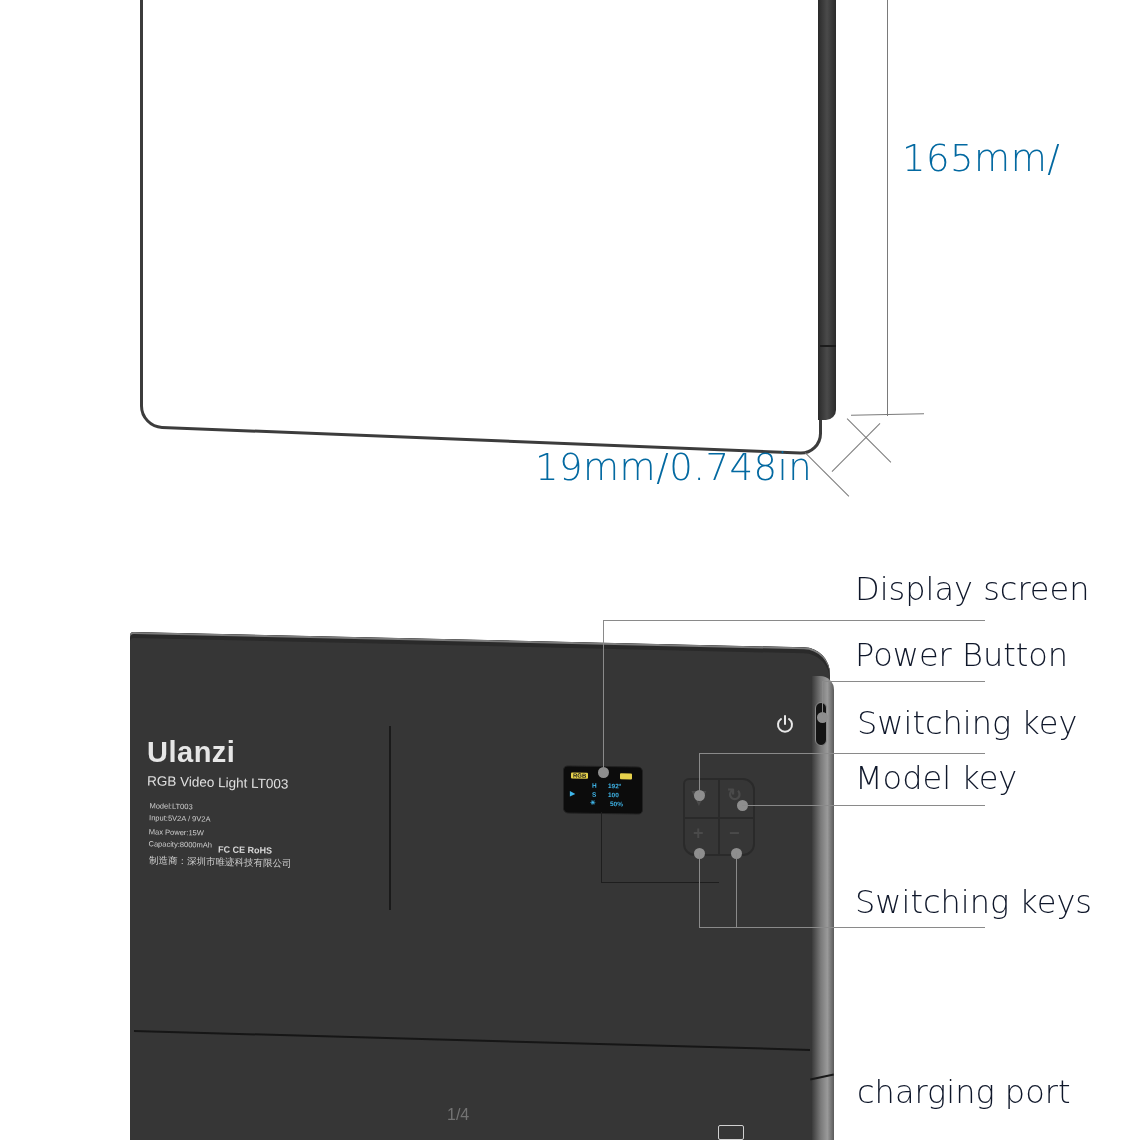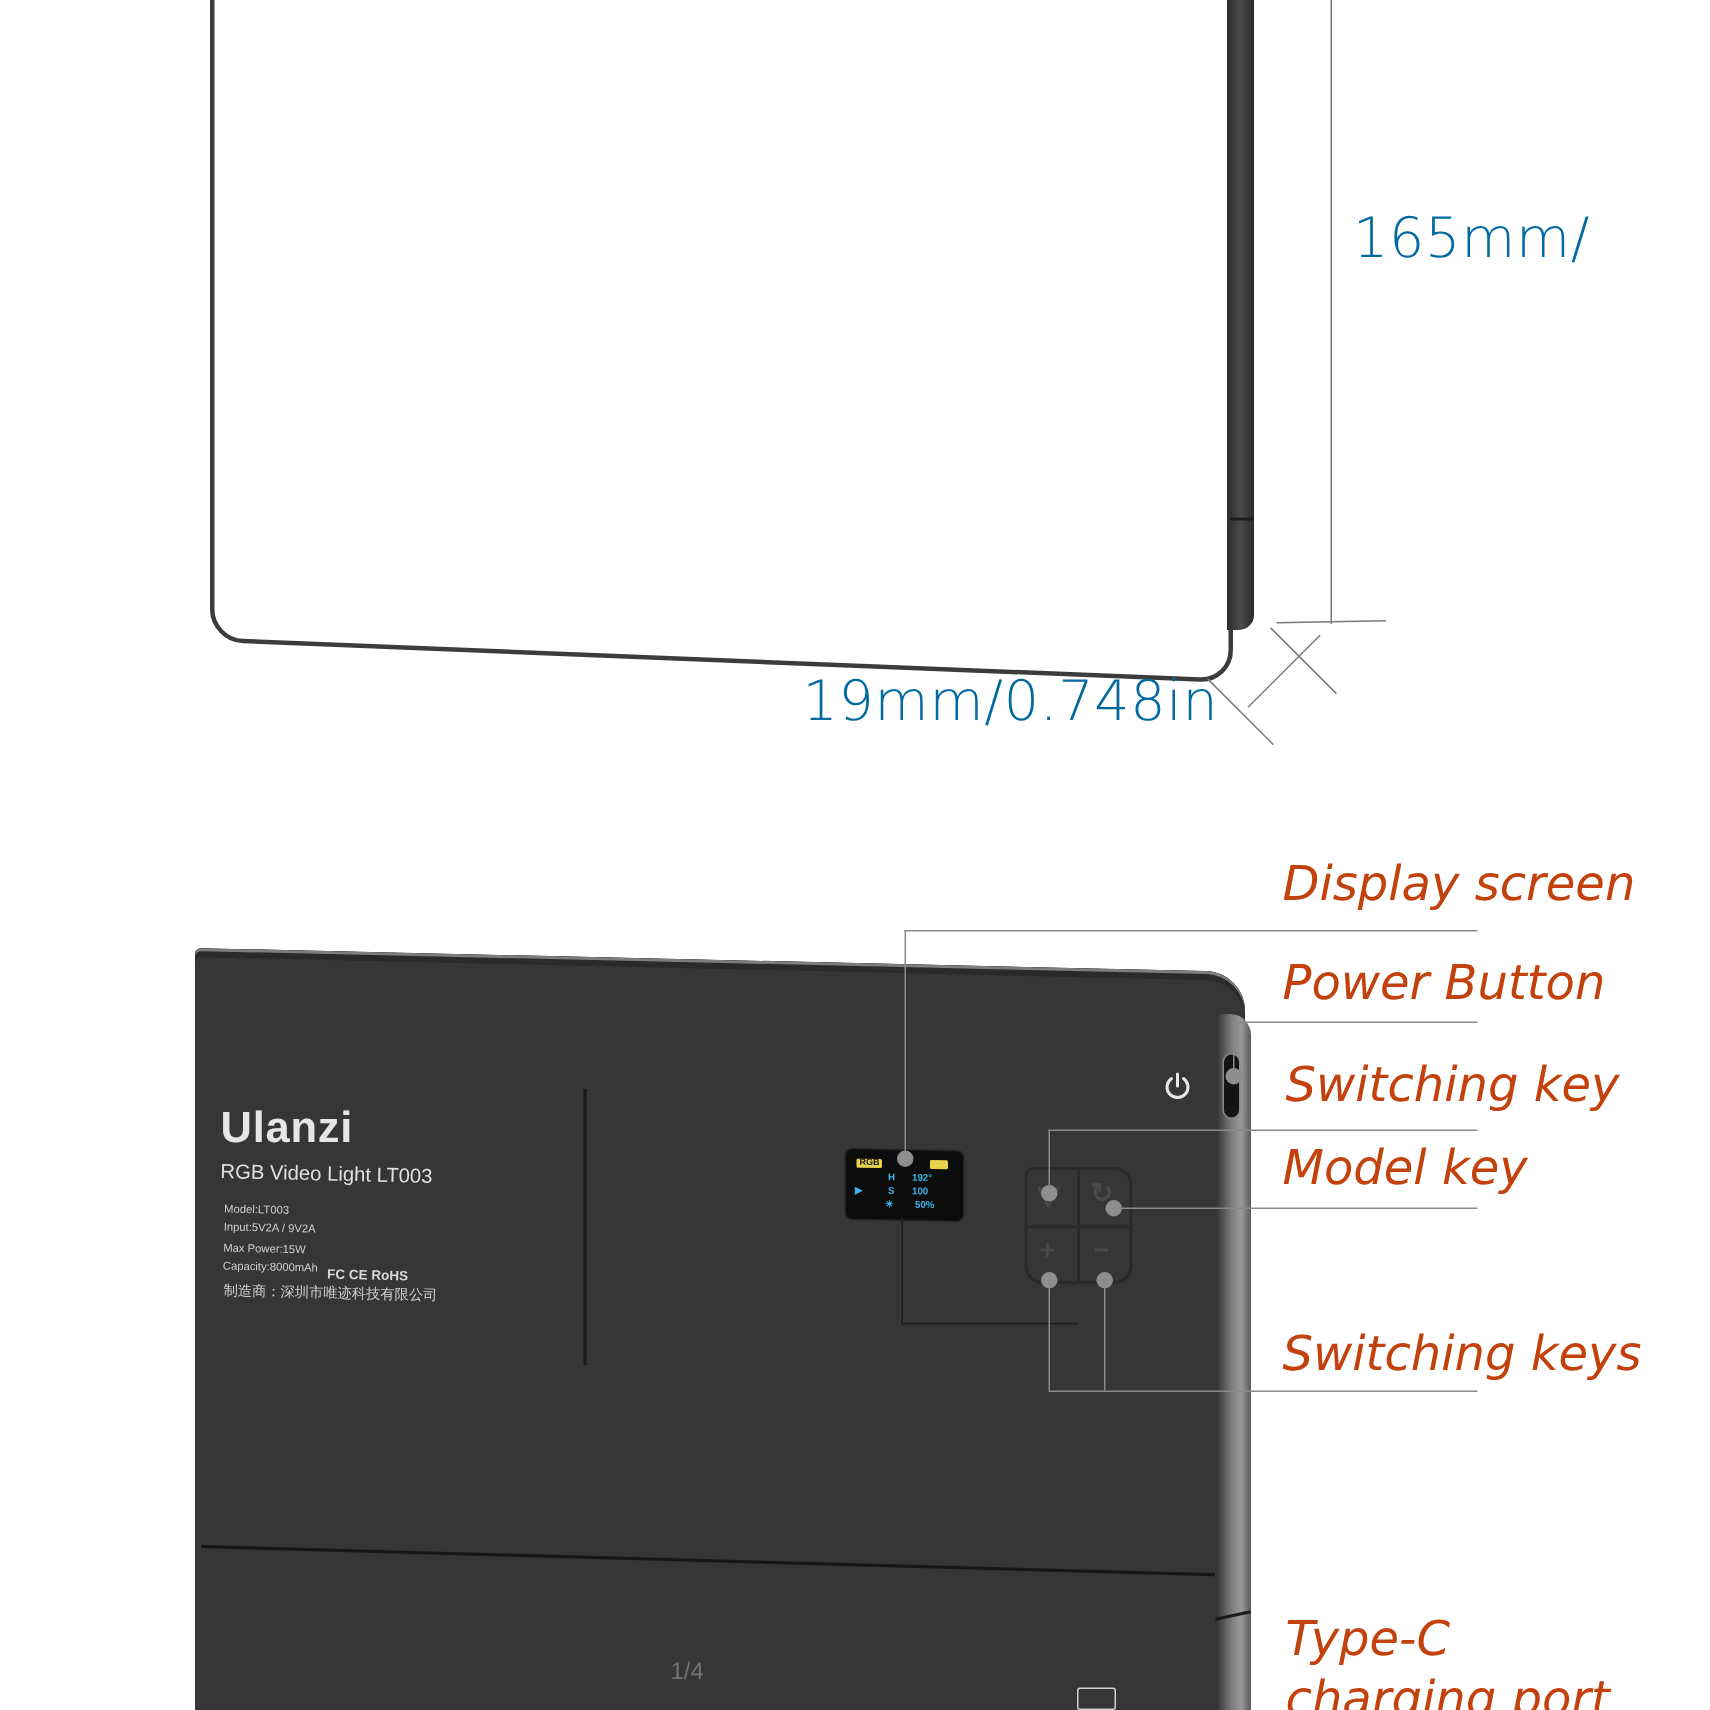--- a/index.html
+++ b/index.html
@@ -56,21 +56,21 @@
   .keypad { left:683px; top:778px; width:72px; height:78px; border:2px solid #2a2a2a; border-radius:6px 12px 12px 12px; box-sizing:border-box; }
   .keypad-v { left:718px; top:778px; width:2px; height:78px; background:#2a2a2a; }
   .keypad-h { left:683px; top:817px; width:72px; height:2px; background:#2a2a2a; }
   .key-glyph { color:#4a4a4a; font-size:18px; font-weight:bold; }
 
   .power-icon { left:775px; top:714px; width:20px; height:20px; }
   .switch-slot { left:815px; top:702px; width:12px; height:44px; border-radius:6px; background:#141414; border:1px solid #8a8a8a; box-sizing:border-box; }
   .dot { width:11px; height:11px; border-radius:50%; background:#8e8e8e; }
 
   .lead { background:#8a8a8a; }
-  .label { color:#c2410c; font-size:32px; font-family:"DejaVu Sans", sans-serif; font-weight:300; white-space:nowrap;font-style:italic; }
+  .label { color:#0f172a; font-size:32px; font-family:"DejaVu Sans", sans-serif; font-weight:300; white-space:nowrap; }
 
   .page-ind { left:447px; top:1106px; color:#737373; font-size:16px; }
   .usbc-icon { left:718px; top:1125px; width:26px; height:15px; border:1.5px solid #d0d0d0; border-radius:2px; box-sizing:border-box; }
 </style>
 </head>
 <body>
 
 <div class="abs front-panel"></div>
 <div class="abs front-edge"></div>
 <div class="abs front-edge-notch"></div>
@@ -155,15 +155,14 @@
 <div class="abs lead" style="left:699px;top:853px;width:1px;height:74px;"></div>
 <div class="abs lead" style="left:736px;top:853px;width:1px;height:74px;"></div>
 <div class="abs lead" style="left:699px;top:927px;width:286px;height:1px;"></div>
 
 <div class="abs label" style="left:855px;top:570px;">Display screen</div>
 <div class="abs label" style="left:855px;top:636px;">Power Button</div>
 <div class="abs label" style="left:857px;top:704px;">Switching key</div>
 <div class="abs label" style="left:855px;top:759px;">Model key</div>
 <div class="abs label" style="left:855px;top:883px;">Switching keys</div>
 <div class="abs label" style="left:857px;top:1072px;line-height:40px;">
-  <div>Type-C</div>
   <div>charging port</div>
 </div>
 
 </body></html>

